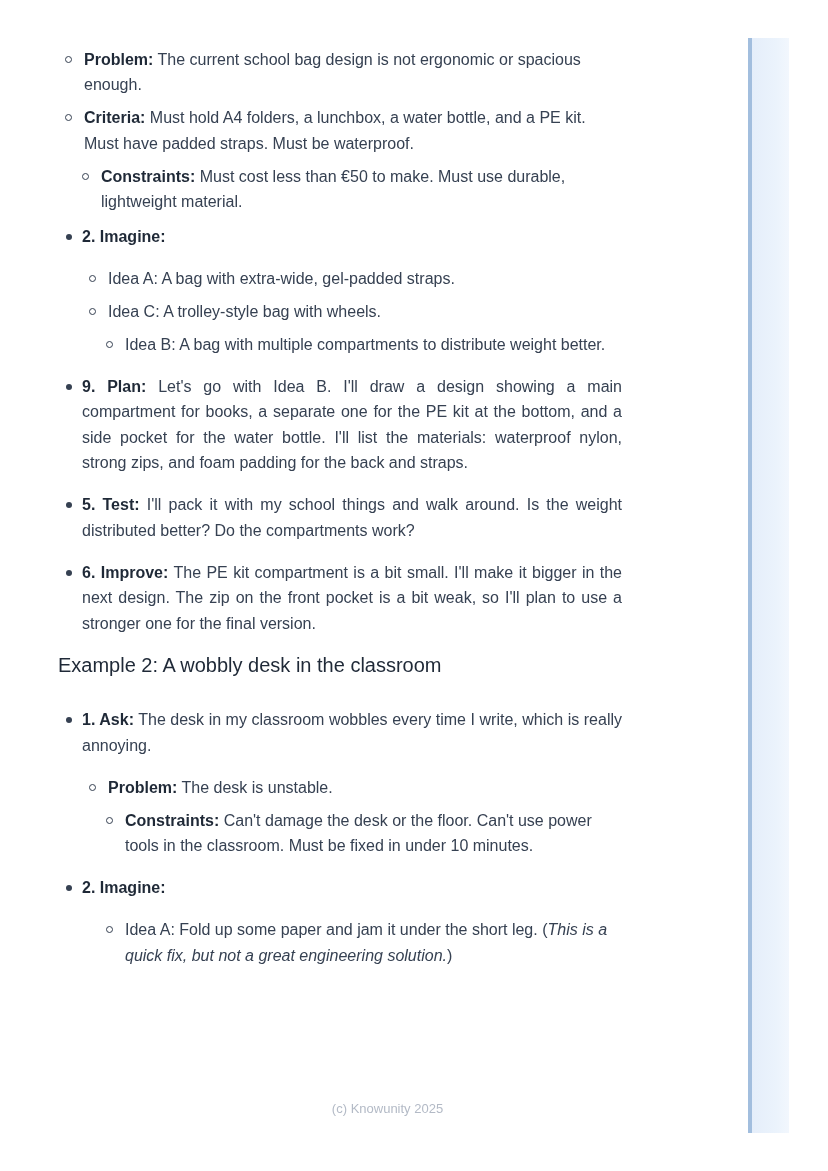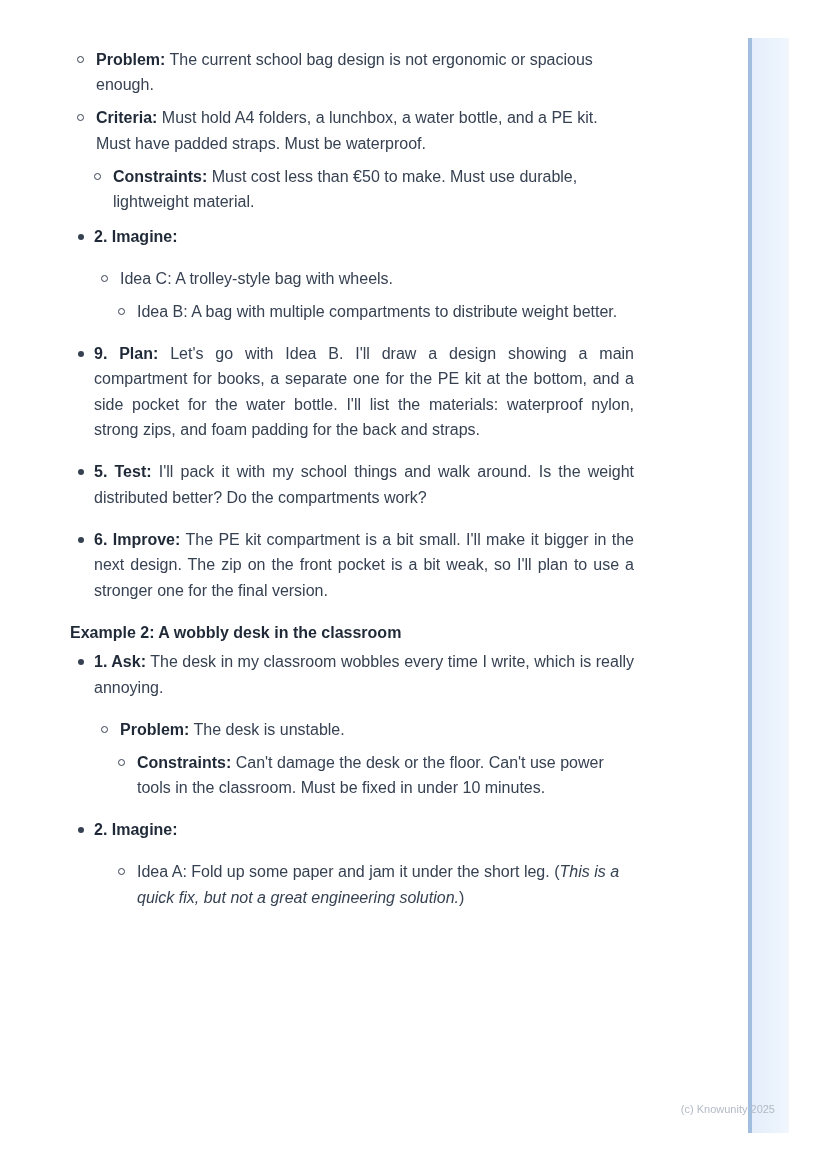--- a/index.html
+++ b/index.html
@@ -11,21 +11,21 @@
     position: relative;
     width: 828px;
     height: 1171px;
     background: #ffffff;
     overflow: hidden;
     font-family: "Liberation Sans", sans-serif;
     color: #364152;
   }
   .content {
     position: absolute;
-    left: 70px;
+    left: 58px;
     top: 30px;
     width: 564px;
     font-size: 16px;
     line-height: 25.5px;
   }
   .content strong {
     color: #1f2937;
     font-weight: bold;
   }
   ul {
@@ -77,46 +77,46 @@
   }
   .sub-list > li {
     margin-bottom: 7.5px;
     text-align: left;
   }
   .sub-list > li:last-child {
     margin-bottom: 0;
     margin-left: 17px;
   }
   .section-heading {
-    font-size: 16px;
-    font-weight: bold;
+    font-size: 20px;
+    font-weight: normal;
     color: #1f2937;
-    margin: 0 0 4px 0;
+    margin: 0 0 29px 0;
     line-height: 25.5px;
   }
   .idea-italic {
     font-style: italic;
   }
   .edge-strip {
     position: absolute;
     left: 748px;
     top: 38px;
     width: 37px;
     height: 1095px;
     border-left: 4px solid #a2bede;
     background: linear-gradient(90deg, #e5eefa 0%, #ebf3fc 65%, #f2f7fd 100%);
     z-index: 1;
   }
   .copyright {
     position: absolute;
     top: 1102px;
     left: 0;
     width: 775px;
-    text-align: right;
-    font-size: 11px;
+    text-align: center;
+    font-size: 13px;
     line-height: 14px;
     color: #b3bac6;
     z-index: 2;
   }
 </style>
 </head>
 <body>
 
 <div class="page">
 
@@ -134,20 +134,23 @@
       <li>
         <strong>Constraints:</strong>
         <span>Must cost less than €50 to make. Must use durable, lightweight material.</span>
       </li>
     </ul>
 
     <ul class="main-list">
       <li>
         <strong>2. Imagine:</strong>
         <ul class="sub-list">
+          <li>
+            <span>Idea A: A bag with extra-wide, gel-padded straps.</span>
+          </li>
           <li>
             <span>Idea C: A trolley-style bag with wheels.</span>
           </li>
           <li>
             <span>Idea B: A bag with multiple compartments to distribute weight better.</span>
           </li>
         </ul>
       </li>
       <li>
         <strong>9. Plan:</strong>

